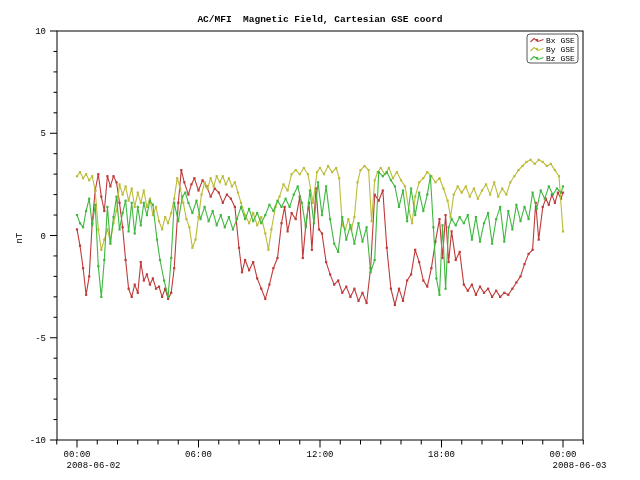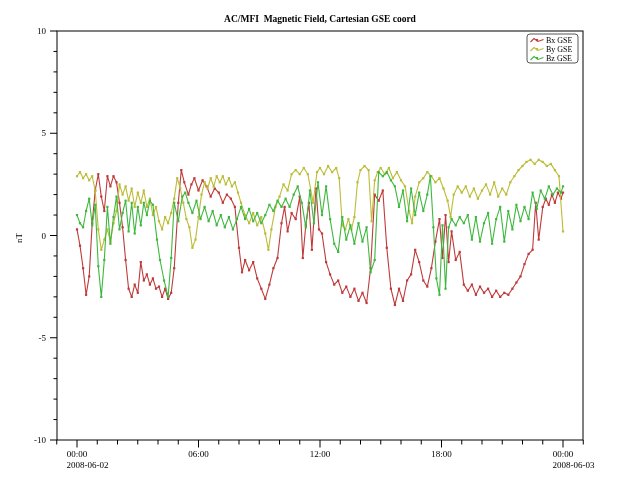--- a/index.html
+++ b/index.html
@@ -1,17 +1,17 @@
 <!DOCTYPE html>
 <html><head>
 <meta charset="utf-8">
 <style>
   html,body{margin:0;padding:0;background:#fff;}
   .screen{position:relative;width:640px;height:480px;background:#ffffff;overflow:hidden;
-          font-family:Liberation Serif, serif;}
+          font-family:Liberation Mono, monospace;}
   svg{display:block;}
   .title{font-size:9.5px;font-weight:bold;fill:#000;white-space:pre;}
   .ylab{font-size:9px;fill:#000;}
   .tick-label{font-size:9px;fill:#000;}
   .date-label{font-size:9px;fill:#000;}
   .legend-label{font-size:8px;fill:#000;}
   .frame{fill:none;stroke:#000;stroke-width:1;}
   .tick{stroke:#000;stroke-width:1;}
 </style>
 </head>

